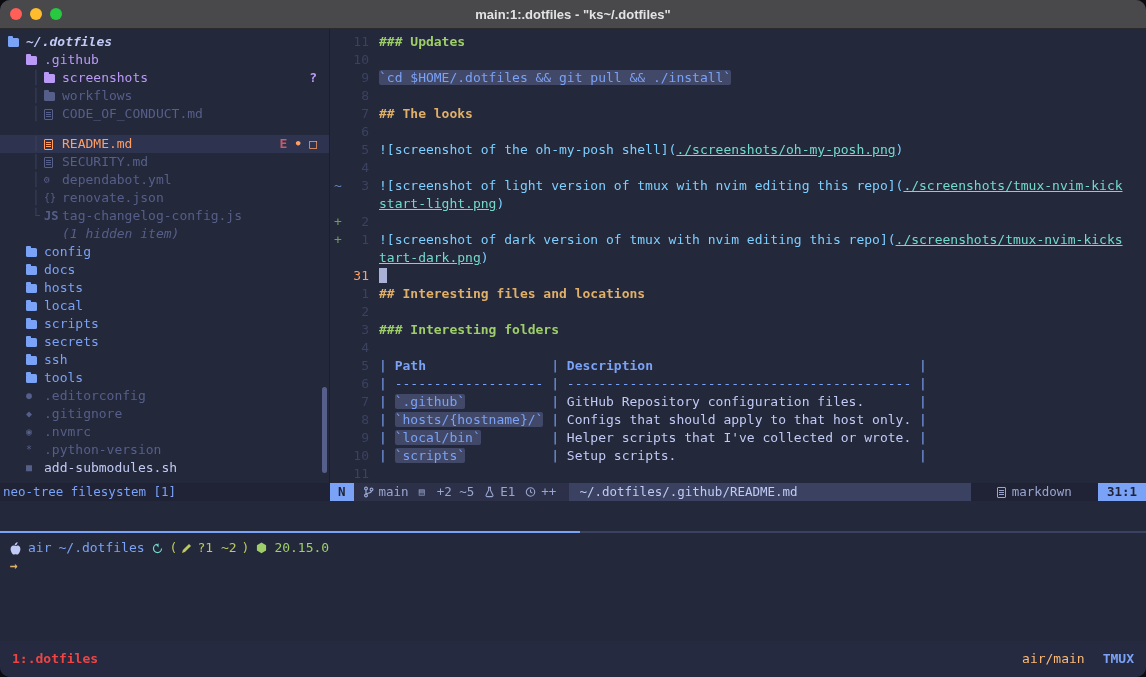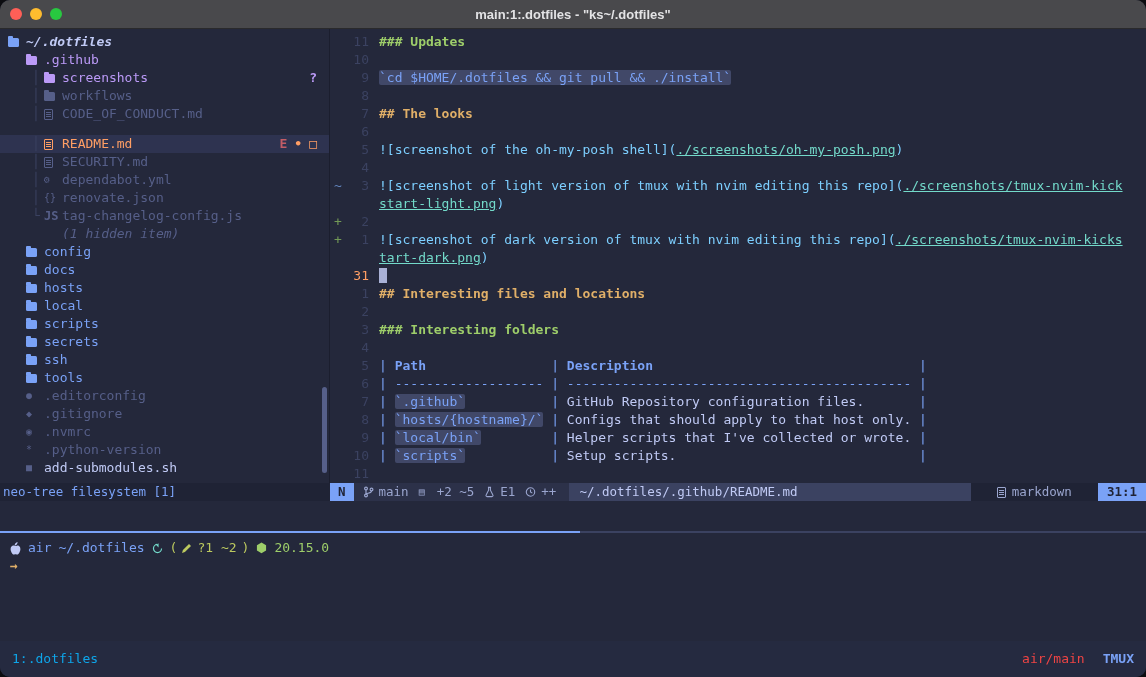--- a/index.html
+++ b/index.html
@@ -68,23 +68,23 @@
   .pb-rest{flex:1;background:#3b4261;}
   
   .shell{flex:none;padding:6px 0 0 10px;}
   .pline{height:18px;display:flex;align-items:center;gap:7px;white-space:pre;}
   .p-blue{color:#7aa2f7;} .p-lime{color:#bcc95f;} .p-green{color:#9ece6a;}
   .p-teal{color:#73daca;} .p-fg{color:#c0caf5;}
   .parrow{height:18px;color:#e0af68;font-weight:bold;}
   .filler{flex:1;}
   
   .tmuxbar{height:36px;flex:none;background:#252a40;display:flex;align-items:center;padding:0 12px;box-sizing:border-box;}
-  .tm-left{color:#0ea5e9;}
+  .tm-left{color:#ef4444;font-weight:bold;}
   .tm-right{margin-left:auto;display:flex;align-items:center;gap:18px;}
-  .tm-session{color:#ef4444;}
+  .tm-session{color:#fdba74;}
   .tm-badge{color:#7aa2f7;font-weight:bold;}
   svg{display:block;}
 </style>
 </head>
 <body>
 
 <div class="window">
   <div class="titlebar">
     <div class="lights">
       <span class="light l-close"></span>

